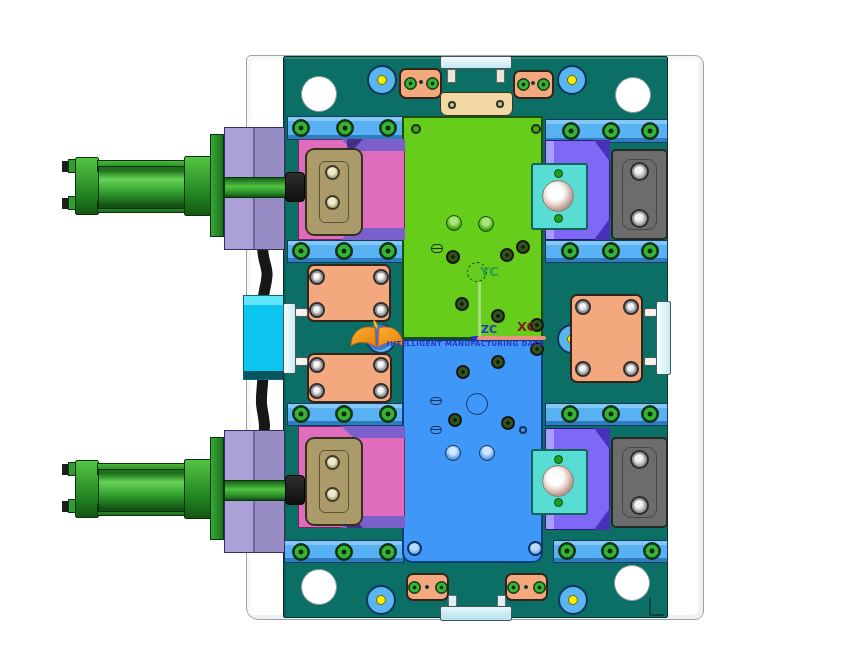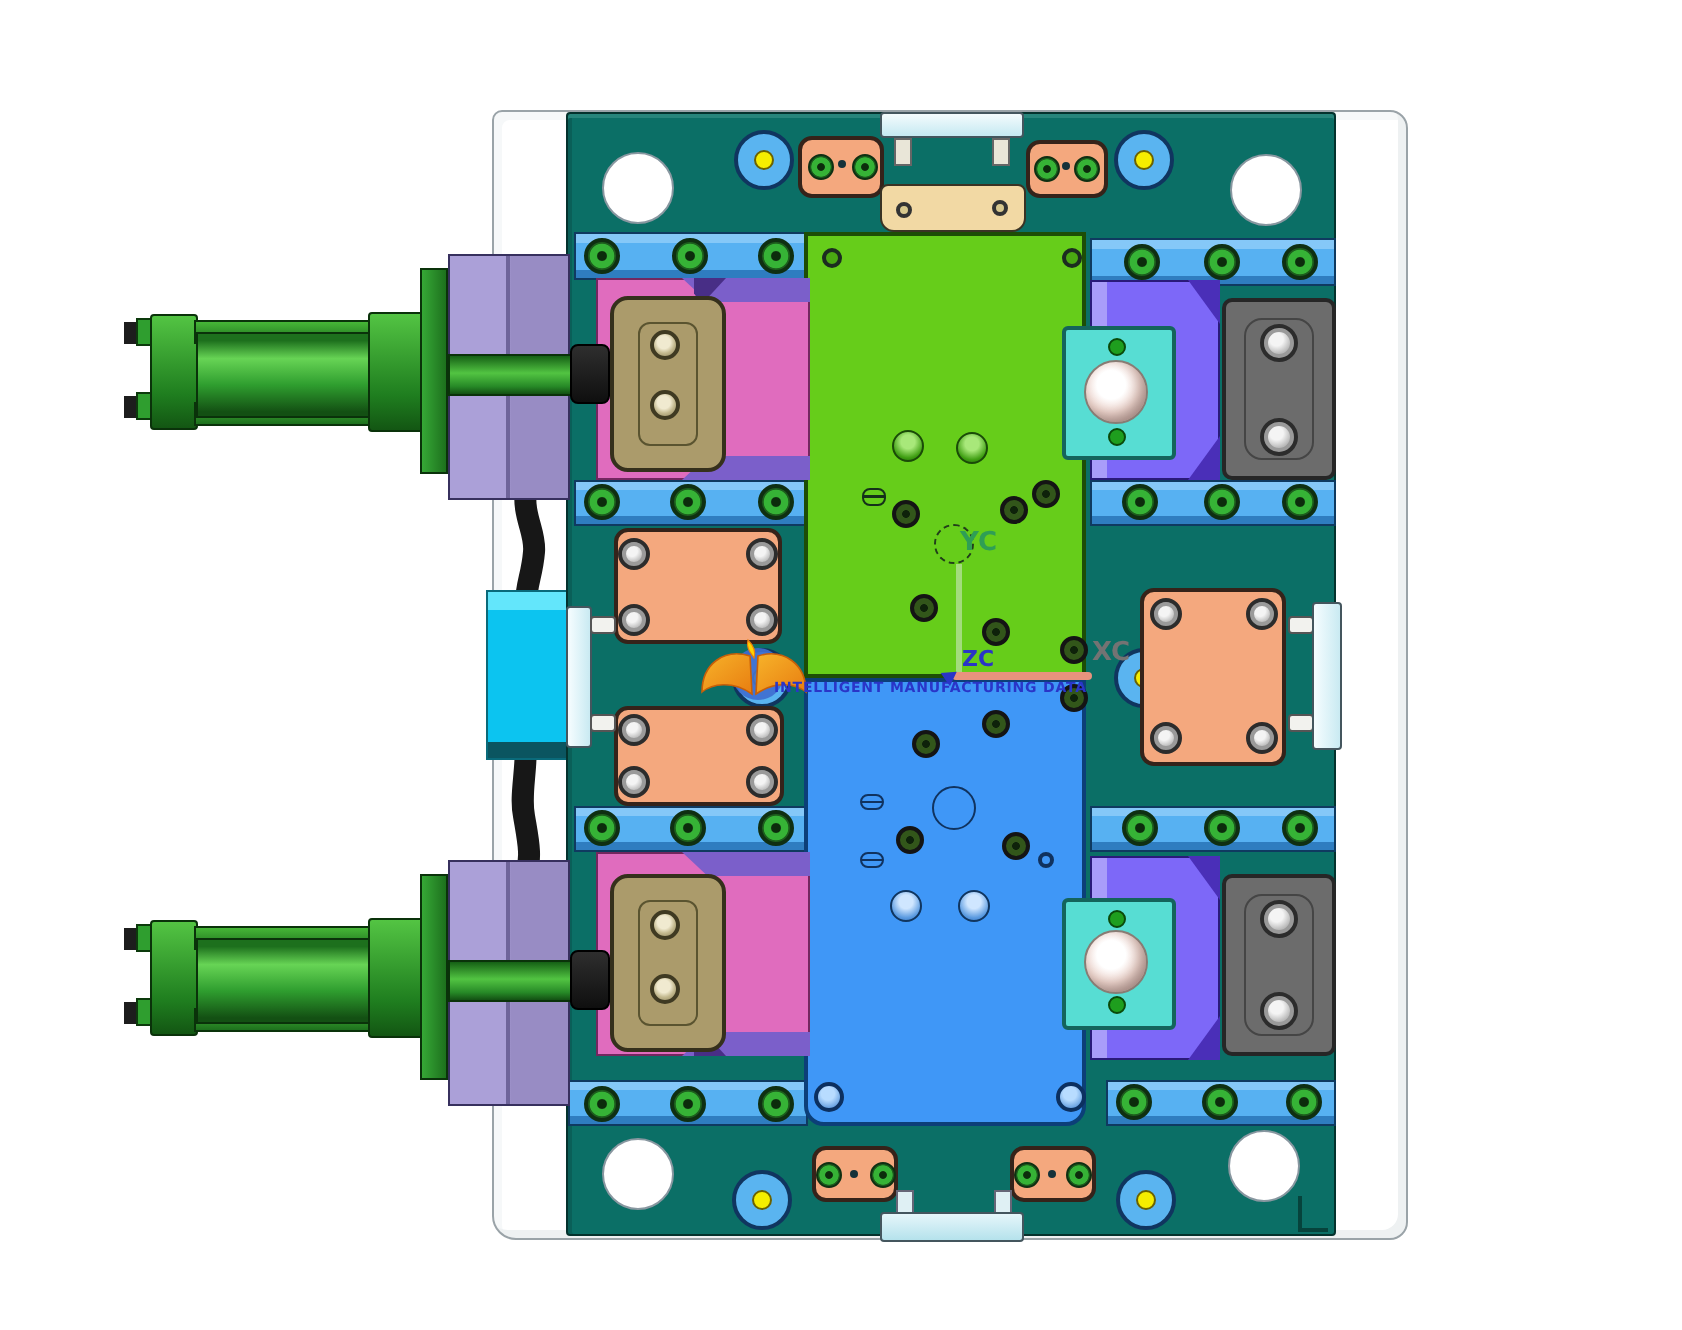--- a/index.html
+++ b/index.html
@@ -176,21 +176,21 @@
   <div class="abs" style="left:445px;top:445px;width:16px;height:16px;border-radius:50%;border:1.5px solid #10355f;background:radial-gradient(circle at 50% 35%,#cfe6ff 0 30%,#5a9ae0 70%,#2f6fc0);z-index:13"></div>
   <div class="abs" style="left:479px;top:445px;width:16px;height:16px;border-radius:50%;border:1.5px solid #10355f;background:radial-gradient(circle at 50% 35%,#cfe6ff 0 30%,#5a9ae0 70%,#2f6fc0);z-index:13"></div>
   <div class="abs ringhole" style="left:519px;top:426px;width:8px;height:8px;border-color:#10325f;z-index:13"></div>
   <div class="abs" style="left:407px;top:541px;width:15px;height:15px;border-radius:50%;border:2px solid #0c3060;background:radial-gradient(circle at 45% 35%,#b8dcff 0 35%,#3a7fd0);z-index:13"></div>
   <div class="abs" style="left:528px;top:541px;width:15px;height:15px;border-radius:50%;border:2px solid #0c3060;background:radial-gradient(circle at 45% 35%,#b8dcff 0 35%,#3a7fd0);z-index:13"></div>
 
   <div class="abs" style="left:476px;top:336px;width:70px;height:4px;background:#e8937e;border-radius:2px;z-index:14"></div>
   <div class="wcs" style="left:480px;top:264px;font-size:13px;color:#2f9e55">YC</div>
   <div class="wcs" style="left:481px;top:323px;font-size:11px;color:#2a35c8">ZC</div>
   <div class="abs zc-arrow" style="left:470px;top:334px;z-index:40"></div>
-  <div class="wcs" style="left:546px;top:319px;font-size:13px;color:#737373">XC</div>
+  <div class="wcs" style="left:517px;top:319px;font-size:13px;color:#7f1d1d">XC</div>
 
   <div class="abs oplate" style="left:399px;top:68px;width:43px;height:31px"></div>
   <div class="abs screwg sm" style="left:404px;top:77px"></div>
   <div class="abs screwg sm" style="left:426px;top:77px"></div>
   <div class="abs" style="left:419px;top:80px;width:4px;height:4px;border-radius:50%;background:#15313a"></div>
   <div class="abs oplate" style="left:513px;top:70px;width:41px;height:29px"></div>
   <div class="abs screwg sm" style="left:517px;top:78px"></div>
   <div class="abs screwg sm" style="left:537px;top:78px"></div>
   <div class="abs" style="left:531px;top:81px;width:4px;height:4px;border-radius:50%;background:#15313a"></div>
   <div class="abs whitebar" style="left:440px;top:56px;width:72px;height:13px;background:linear-gradient(180deg,#f4fbfd,#c5e9f2)"></div>

